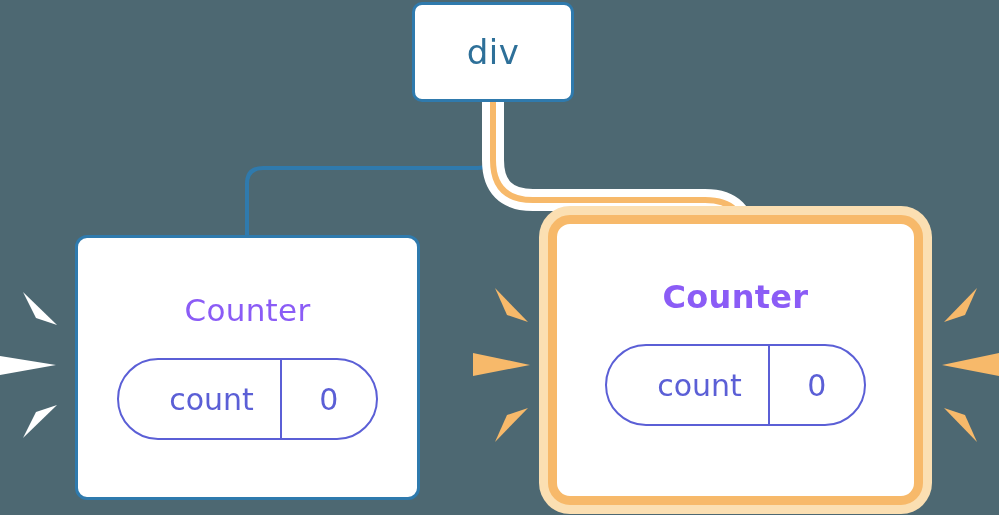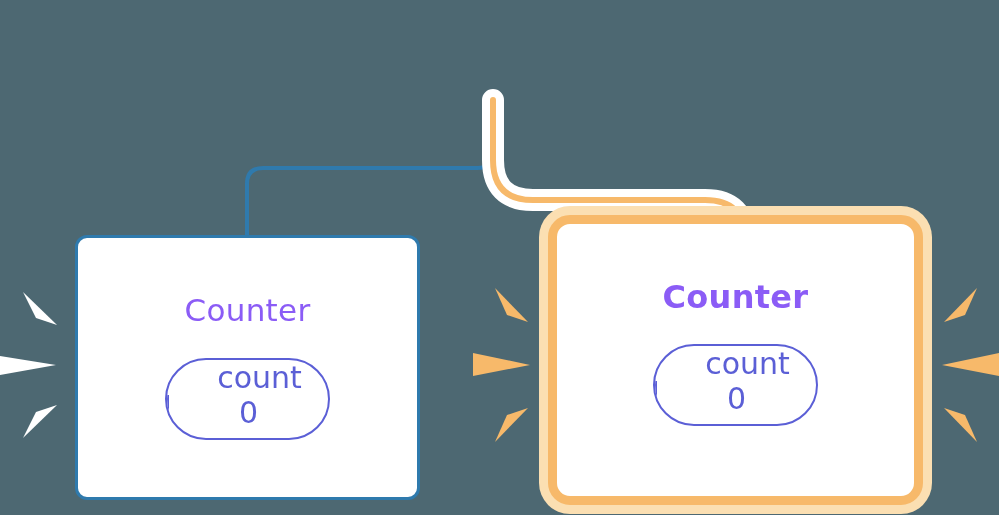--- a/index.html
+++ b/index.html
@@ -95,21 +95,20 @@
 
   
   .pill {
     display: flex;
     align-items: stretch;
     border: 2px solid #5b5fd6;
     border-radius: 999px;
     height: 78px;
     overflow: hidden;
     background: #fff;
-    flex-direction: column;
   }
   .pill-left, .pill-right {
     display: flex;
     align-items: center;
     justify-content: center;
     color: #5b5fd6;
     font-size: 30px;
   }
   .pill-left {
     padding: 0 26px 0 50px;
@@ -150,20 +149,23 @@
     <polygon points="11,78 68,90 11,101" fill="#f7b96a"></polygon>
     <polygon points="33,167 66,133 45,140" fill="#f7b96a"></polygon>
   </svg>
 
   <svg class="rays" style="left:930px; top:275px;" width="70" height="180" viewBox="0 0 70 180" xmlns="http://www.w3.org/2000/svg">
     <polygon points="47,13 14,47 35,40" fill="#f7b96a"></polygon>
     <polygon points="69,78 12,90 69,101" fill="#f7b96a"></polygon>
     <polygon points="47,167 14,133 35,140" fill="#f7b96a"></polygon>
   </svg>
 
+  <div class="node node-root">
+    <span class="node-title">div</span>
+  </div>
 
   <div class="node node-child">
     <span class="child-title">Counter</span>
 
     <div class="pill-wrap">
       <div class="pill">
         <span class="pill-left">count</span>
         <span class="pill-right">0</span>
       </div>
     </div>

